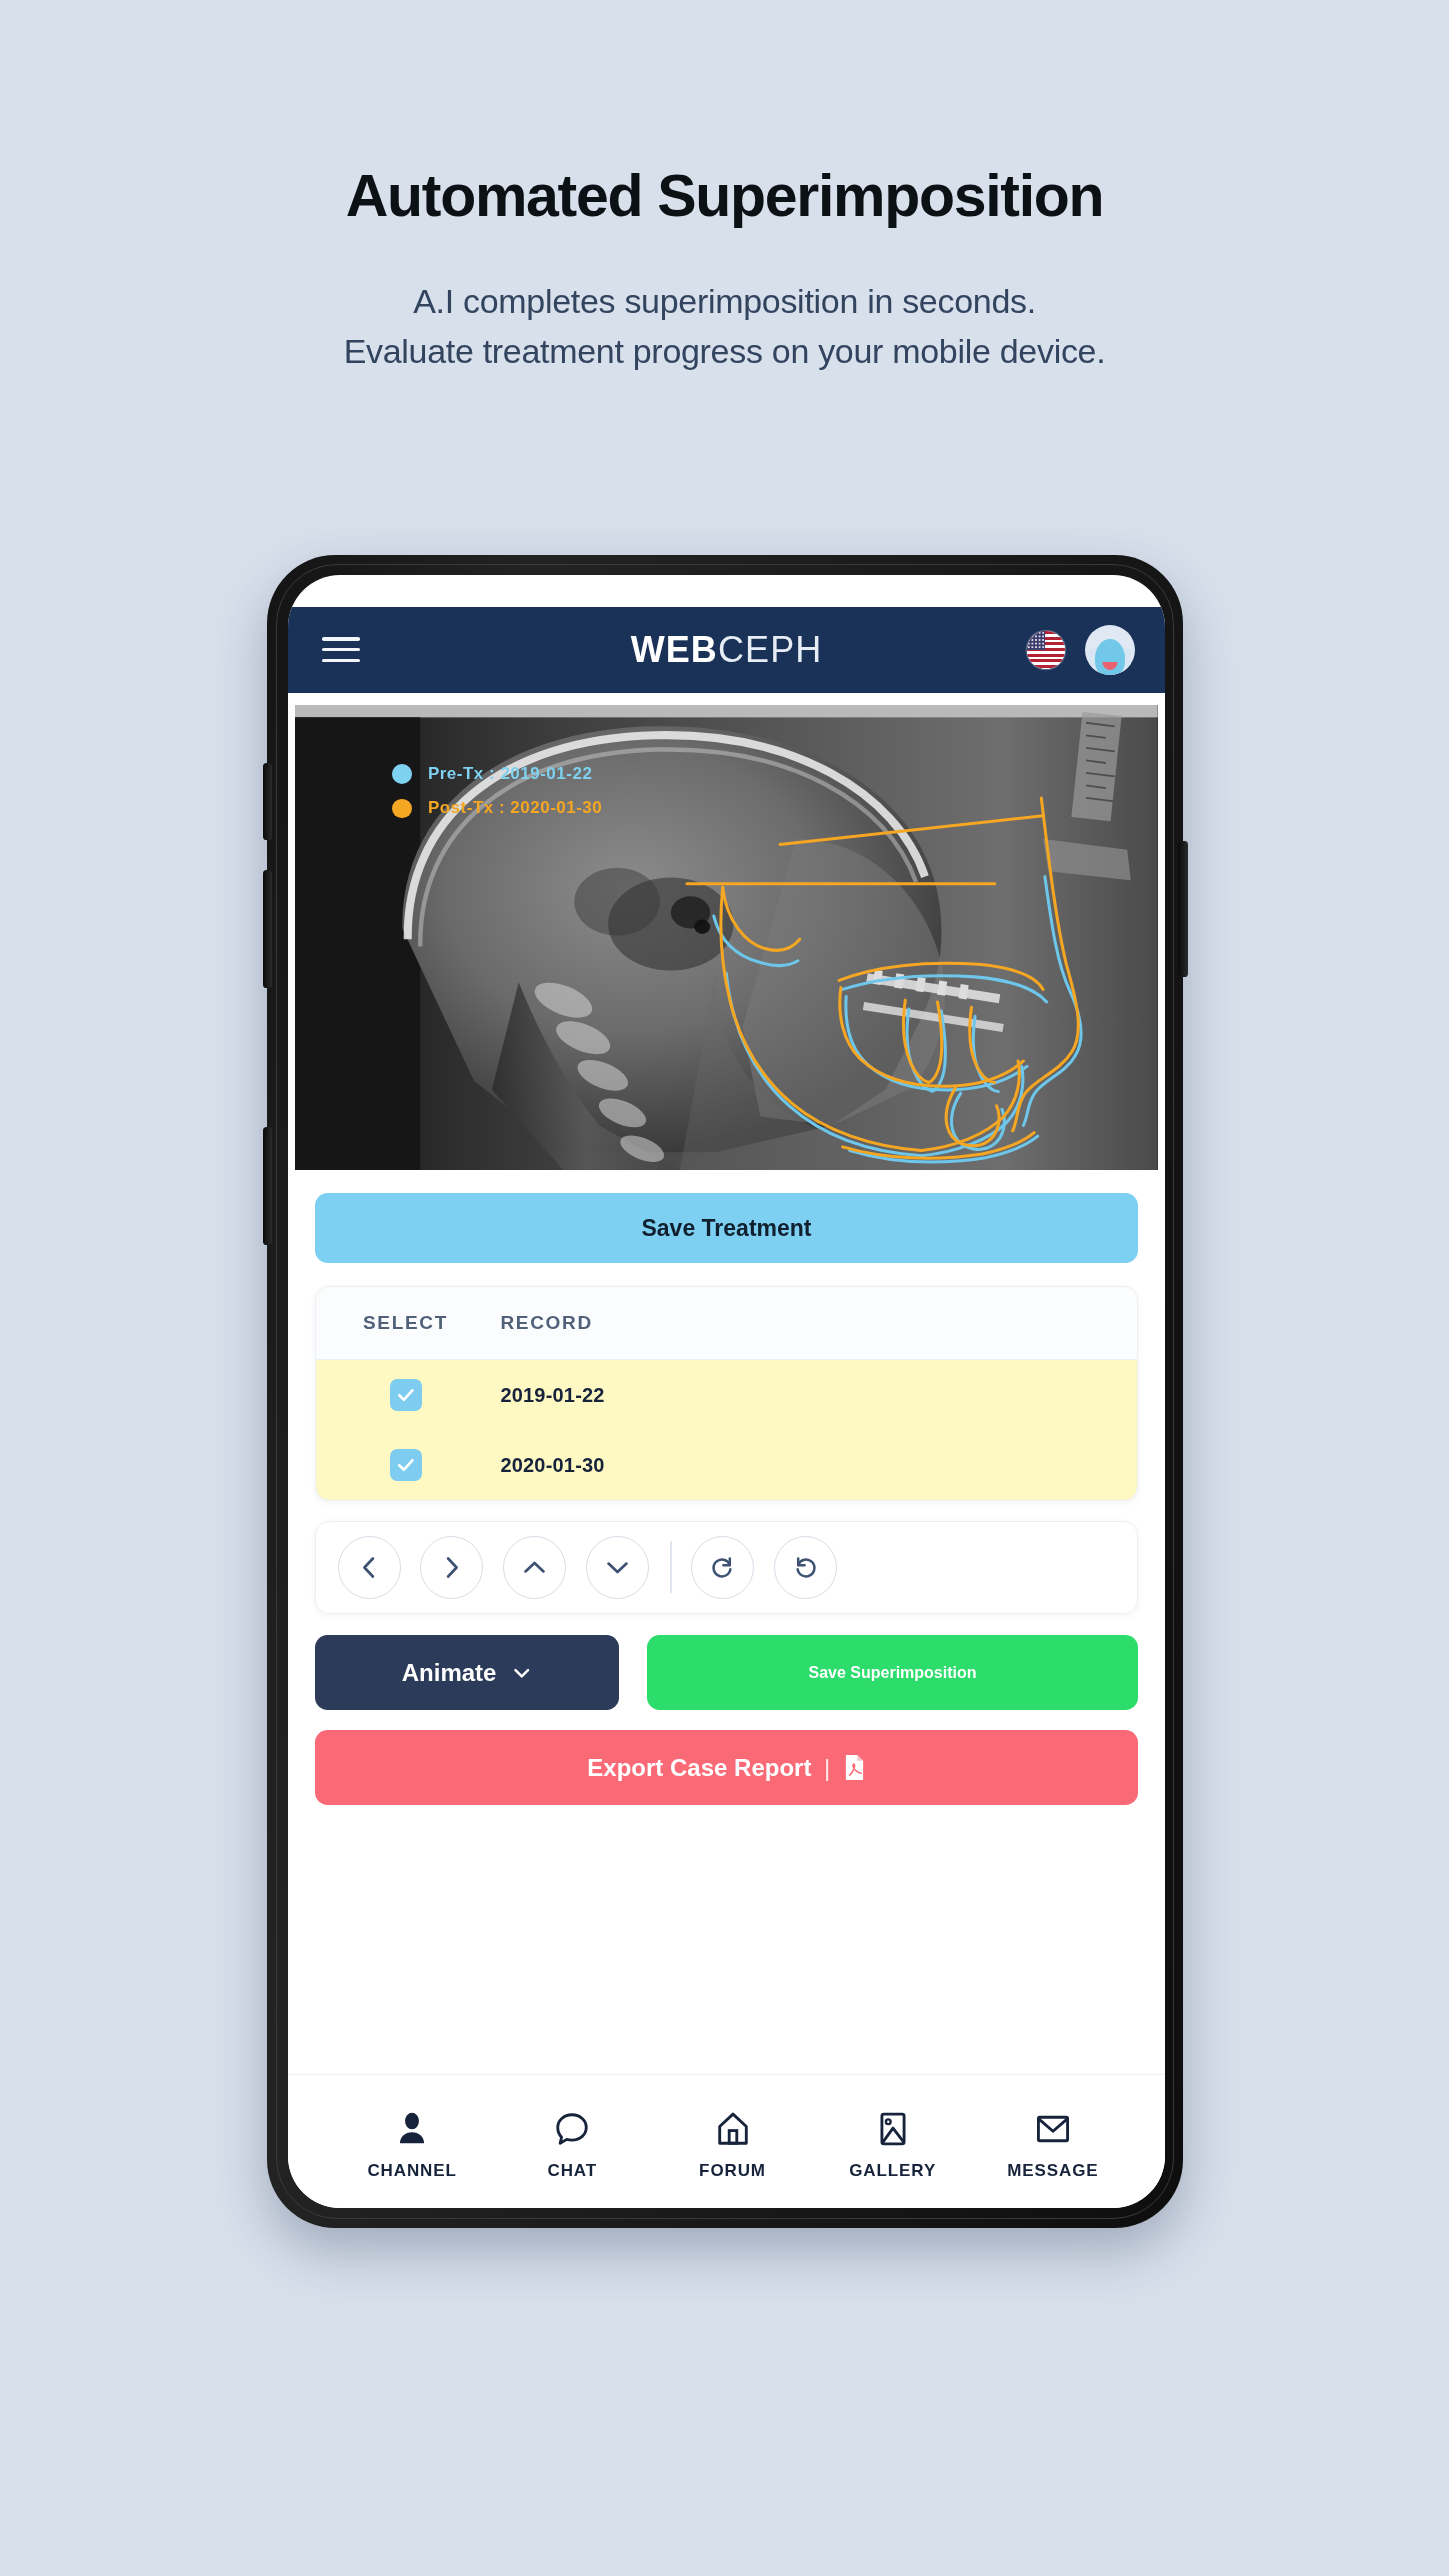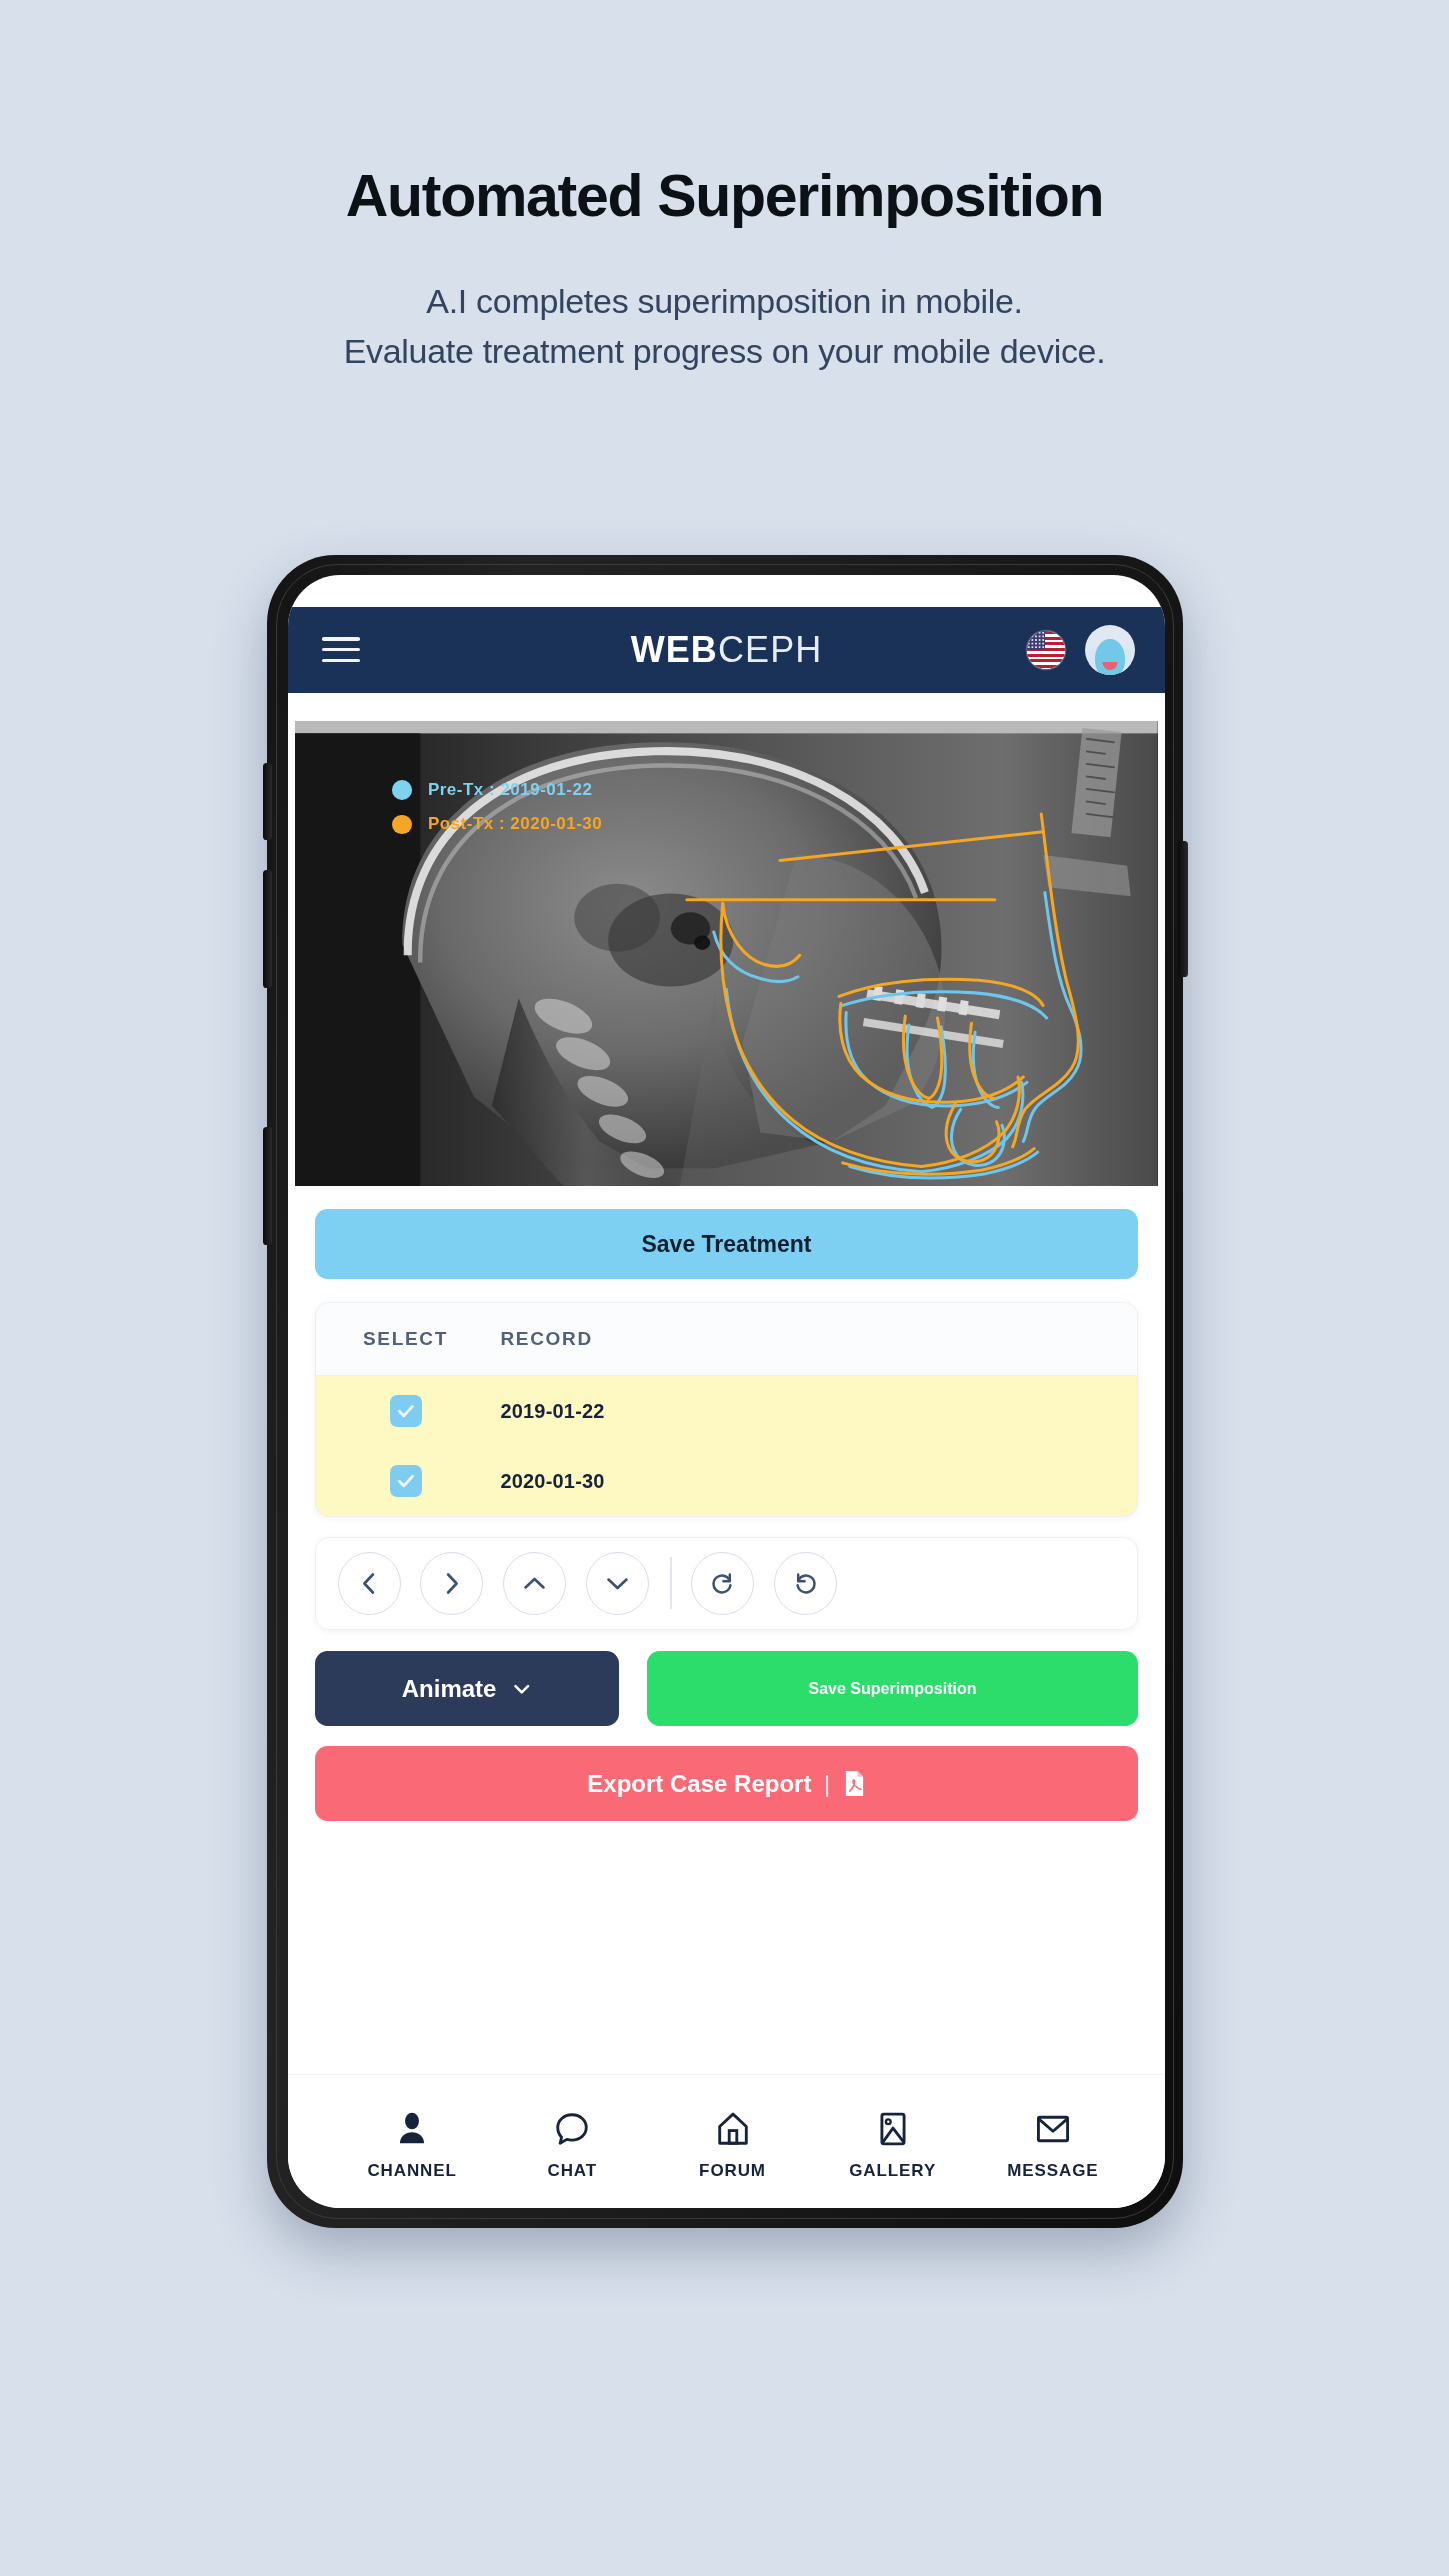--- a/index.html
+++ b/index.html
@@ -190,21 +190,20 @@
   .avatar .hair-r { right: 3.6px; }
 
   
   .app-body {
     flex: 1;
     background: #fff;
     padding: 0 0 0 0;
     overflow: hidden;
     display: flex;
     flex-direction: column;
-    margin-top: 16px;
   }
 
   
   .xray-wrap {
     margin: 12.5px 7.2px 0 7.2px;
     height: 465px;
     position: relative;
     overflow: hidden;
     background: #1d1d1d;
   }
@@ -378,21 +377,21 @@
     letter-spacing: 0.9px;
     color: #16233a;
   }
 </style>
 </head>
 <body>
 
 <div class="hero">
   <h1 class="hero-title">Automated Superimposition</h1>
   <p class="hero-sub">
-    <span>A.I completes superimposition in mobile.</span><br>
+    <span>A.I completes superimposition in seconds.</span><br>
     <span>Evaluate treatment progress on your mobile device.</span>
   </p>
 </div>
 
 <div class="phone">
   <div class="phone-inner-edge"></div>
   <div class="speaker"></div>
   <div class="btn-mute"></div>
   <div class="btn-vol-up"></div>
   <div class="btn-vol-dn"></div>

